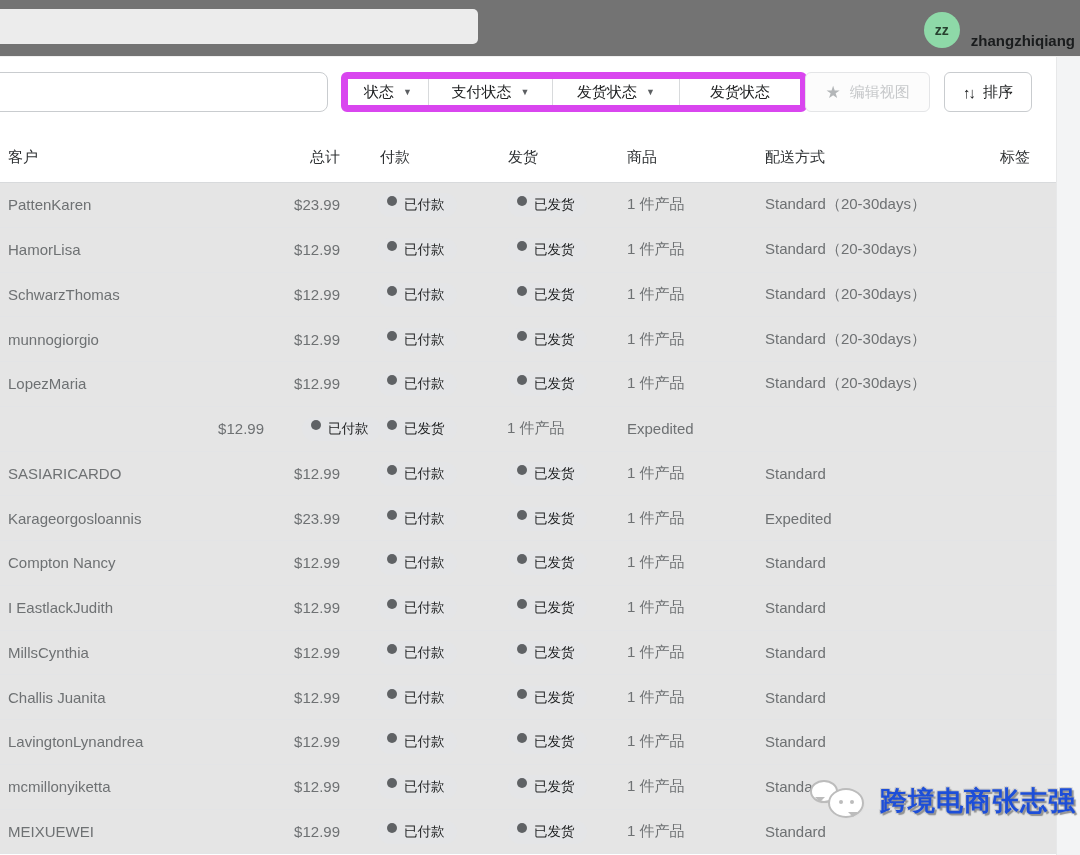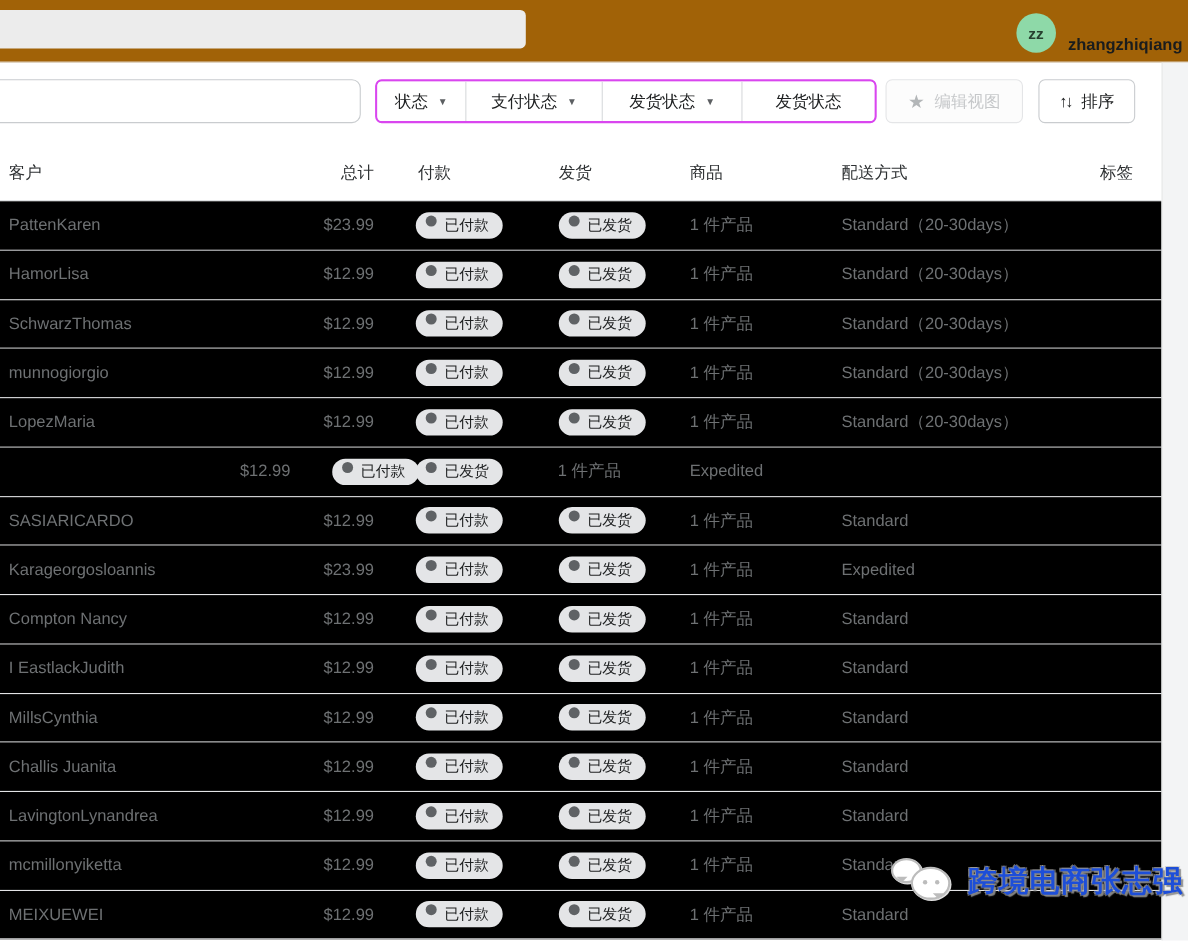--- a/index.html
+++ b/index.html
@@ -1,59 +1,59 @@
 <!DOCTYPE html>
 <html><head>
 <meta charset="utf-8">
 <style>
   * { margin:0; padding:0; box-sizing:border-box; }
   html,body { width:1080px; height:855px; overflow:hidden; background:#ffffff;
     font-family:"Liberation Sans", sans-serif; color:#202223; }
 
   
-  .topbar { position:relative; height:57px; background:#a16207; border-bottom:1px solid #f0f0f0; }
+  .topbar { position:relative; height:57px; background:#737373; border-bottom:1px solid #f0f0f0; }
   .top-search-pill { position:absolute; left:0; top:9px; width:478px; height:35px;
     background:#ececec; border-radius:0 5px 5px 0; }
   .user-chip { position:absolute; right:5px; top:10px; display:flex; align-items:center; gap:11px; cursor:pointer; }
   .avatar { width:36px; height:36px; border-radius:50%; display:flex; align-items:center; justify-content:center;
     font-size:14px; font-weight:bold; color:#27412f; background:#8ed9a8; }
   .username { font-size:15px; font-weight:600; color:#1a1c1d;margin-top:22px; }
 
   
   .page { position:relative; width:1056px; }
   .right-gutter { position:absolute; left:1056px; top:57px; width:24px; height:798px;
     background:#f3f4f5; border-left:1px solid #e7e8e9; }
 
   
   .filter-row { position:relative; height:40px; margin-top:15px; }
   .search-input { position:absolute; left:-8px; top:0; width:336px; height:40px;
     border:1px solid #c9cccf; border-radius:8px; background:#fff; padding:0 12px; font-size:14px;
     font-family:"Liberation Sans", sans-serif; color:#202223; outline:none; }
   .segmented { position:absolute; left:341px; top:0; height:40px; display:flex;
-    border:2px solid #d946ef; border-radius:6px; background:#fff; overflow:hidden; }
+    border:7px solid #d946ef; border-radius:6px; background:#fff; overflow:hidden; }
   .segment { display:flex; align-items:center; justify-content:center; gap:9px; padding:0 14px;
     font-size:15px; color:#202223; background:#fff; border:none; border-left:1px solid #d8dadc;
     cursor:pointer; font-family:"Liberation Sans", sans-serif; white-space:nowrap; }
   .segment:first-child { border-left:none; }
   .seg-status { width:80px; } .seg-pay { width:124px; } .seg-ful { width:127px; } .seg-more { width:121px; }
   .caret { font-size:9px; color:#5c5f62; line-height:1; }
   .btn { position:absolute; top:0; height:40px; display:flex; align-items:center; justify-content:center;
     gap:9px; background:#fff; border:1px solid #c9cccf; border-radius:6px; font-size:15px;
     font-family:"Liberation Sans", sans-serif; cursor:pointer; white-space:nowrap; }
   .btn-edit-view { left:805px; width:125px; border-color:#e4e5e7; background:#fcfcfc; color:#c6c8ca; }
   .star-icon { color:#b3b6b8; font-size:17px; line-height:1; }
   .btn-sort { left:944px; width:88px; color:#202223; }
   .sort-icon { font-size:15px; font-weight:bold; letter-spacing:-2px; color:#202223; }
 
   
   .orders-table { margin-top:21px; width:1056px; }
   .grid-row { display:grid; grid-template-columns:264px 76px 130px 120px 138px 230px 1fr;
     align-items:center; padding-left:8px; }
   .thead { height:50px; border-bottom:1px solid #d8dadc; font-size:15px; color:#2e3133; }
-  .trow { height:44.75px; border-bottom:1px solid #e3e4e6; font-size:15px; color:#6e7173; cursor:pointer; background:#000000; }
+  .trow { height:44.75px; border-bottom:1px solid #e3e4e6; font-size:15px; color:#6e7173; cursor:pointer; background:#e5e5e5; }
   .c-total { text-align:right; padding-right:8px; }
   .c-pay  { padding-left:30px; }
   .c-ful  { padding-left:30px; }
   .c-items{ padding-left:29px; }
   .c-ship { padding-left:29px; }
   .c-tags { text-align:right; padding-right:26px; }
   .h-pay  { padding-left:32px; } .h-ful { padding-left:30px; }
   .h-items{ padding-left:29px; } .h-ship{ padding-left:29px; }
 
   .badge { display:inline-flex; align-items:flex-start; gap:7px; background:#e4e5e7; border-radius:12px;

